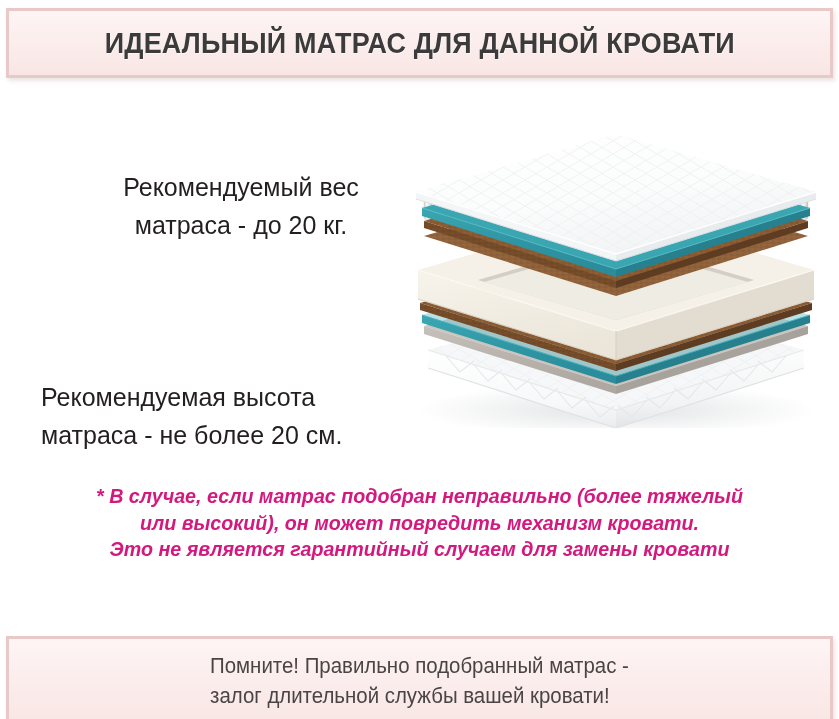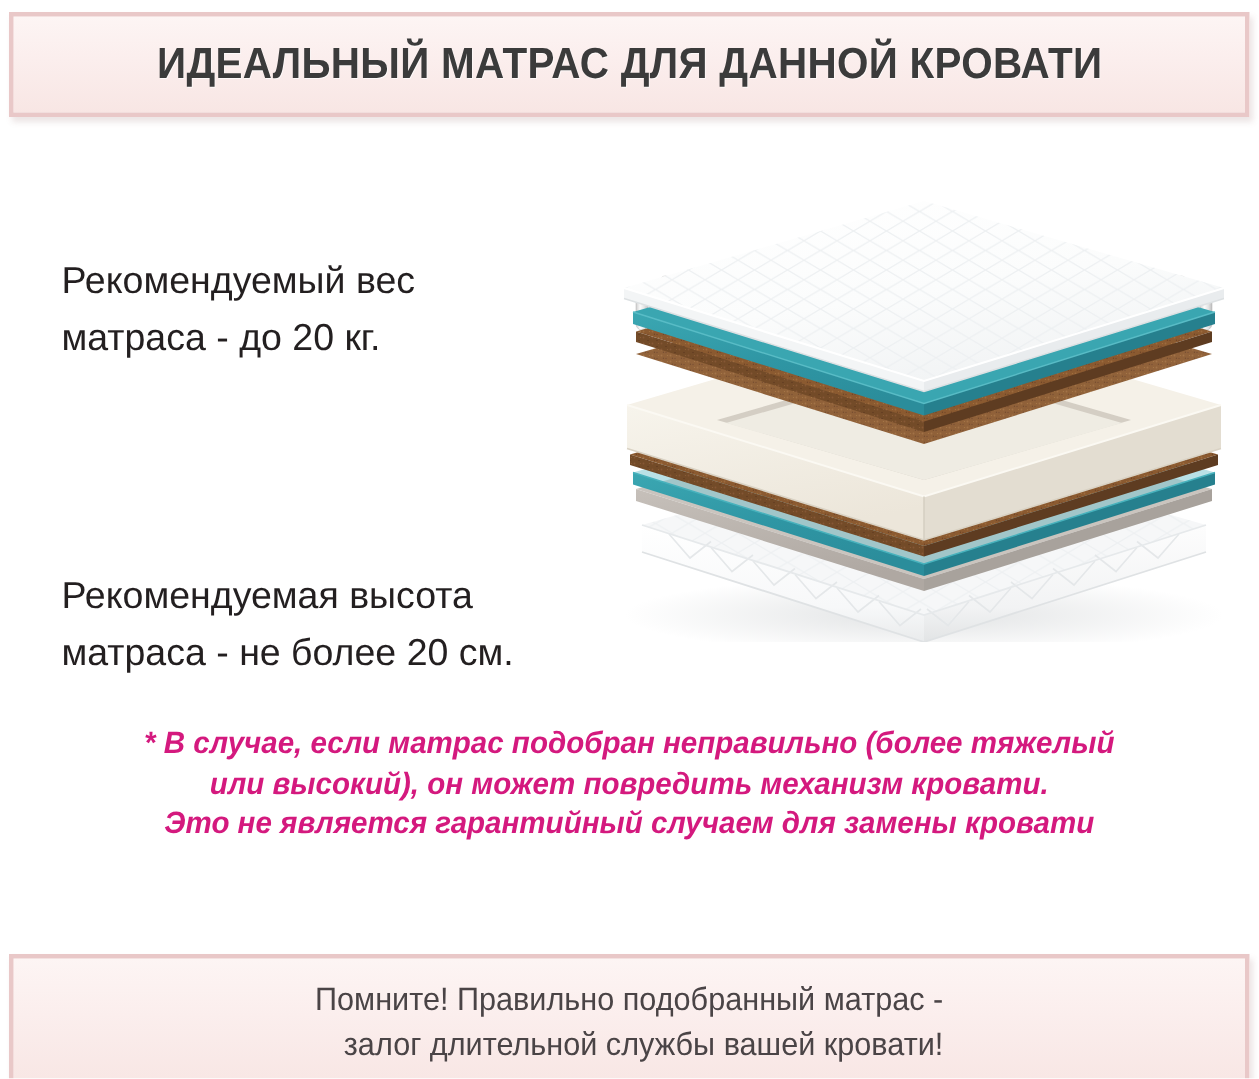--- a/index.html
+++ b/index.html
@@ -23,21 +23,21 @@
     position: absolute;
     left: 6px;
     width: 827px;
     box-sizing: border-box;
     border: 3px solid #e9c8c8;
     background: linear-gradient(180deg, #fdf5f4 0%, #fbeeed 45%, #f8e6e4 100%);
     box-shadow: 2px 3px 4px rgba(150,110,110,0.18);
     display: flex;
     align-items: center;
     justify-content: center;
-    text-align: right;
+    text-align: left;
   }
   #header-banner {
     top: 8px;
     height: 70px;
   }
   #footer-banner {
     top: 636px;
     height: 90px;
   }
   #header-title {
@@ -61,21 +61,21 @@
   
   .info-block {
     position: absolute;
     left: 41px;
     width: 400px;
     font-size: 25px;
     line-height: 38px;
     color: #231f20;
     white-space: pre-line;
   }
-  #info-weight  { top: 168px; }
+  #info-weight  { top: 168px; text-align: center; }
   #info-height  { top: 330px; margin-top: 48px; }
 
   
   #warning-text {
     position: absolute;
     left: 20px;
     top: 483px;
     width: 799px;
     text-align: center;
     font-size: 20.5px;

